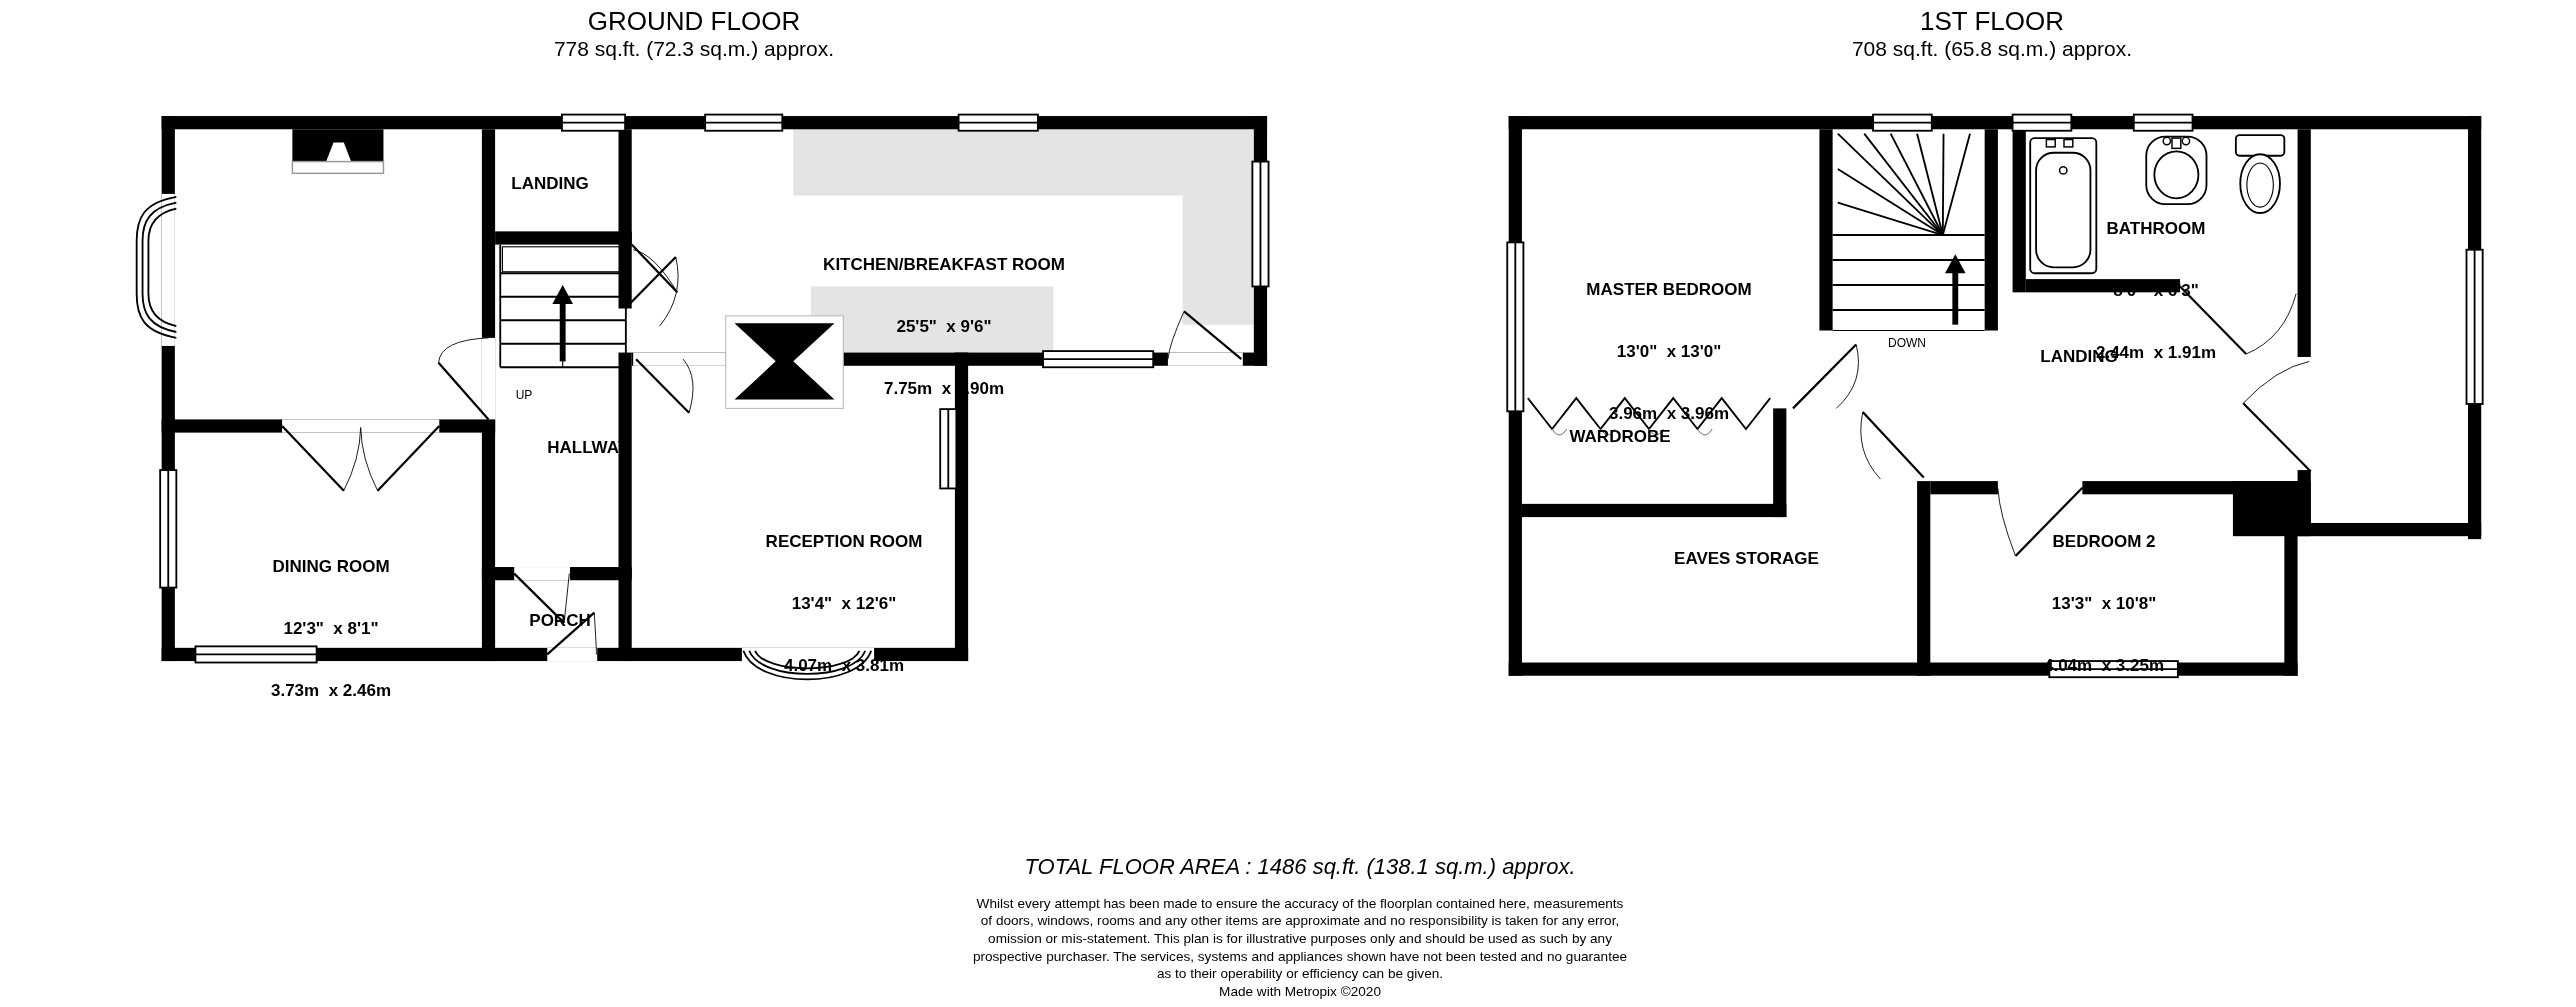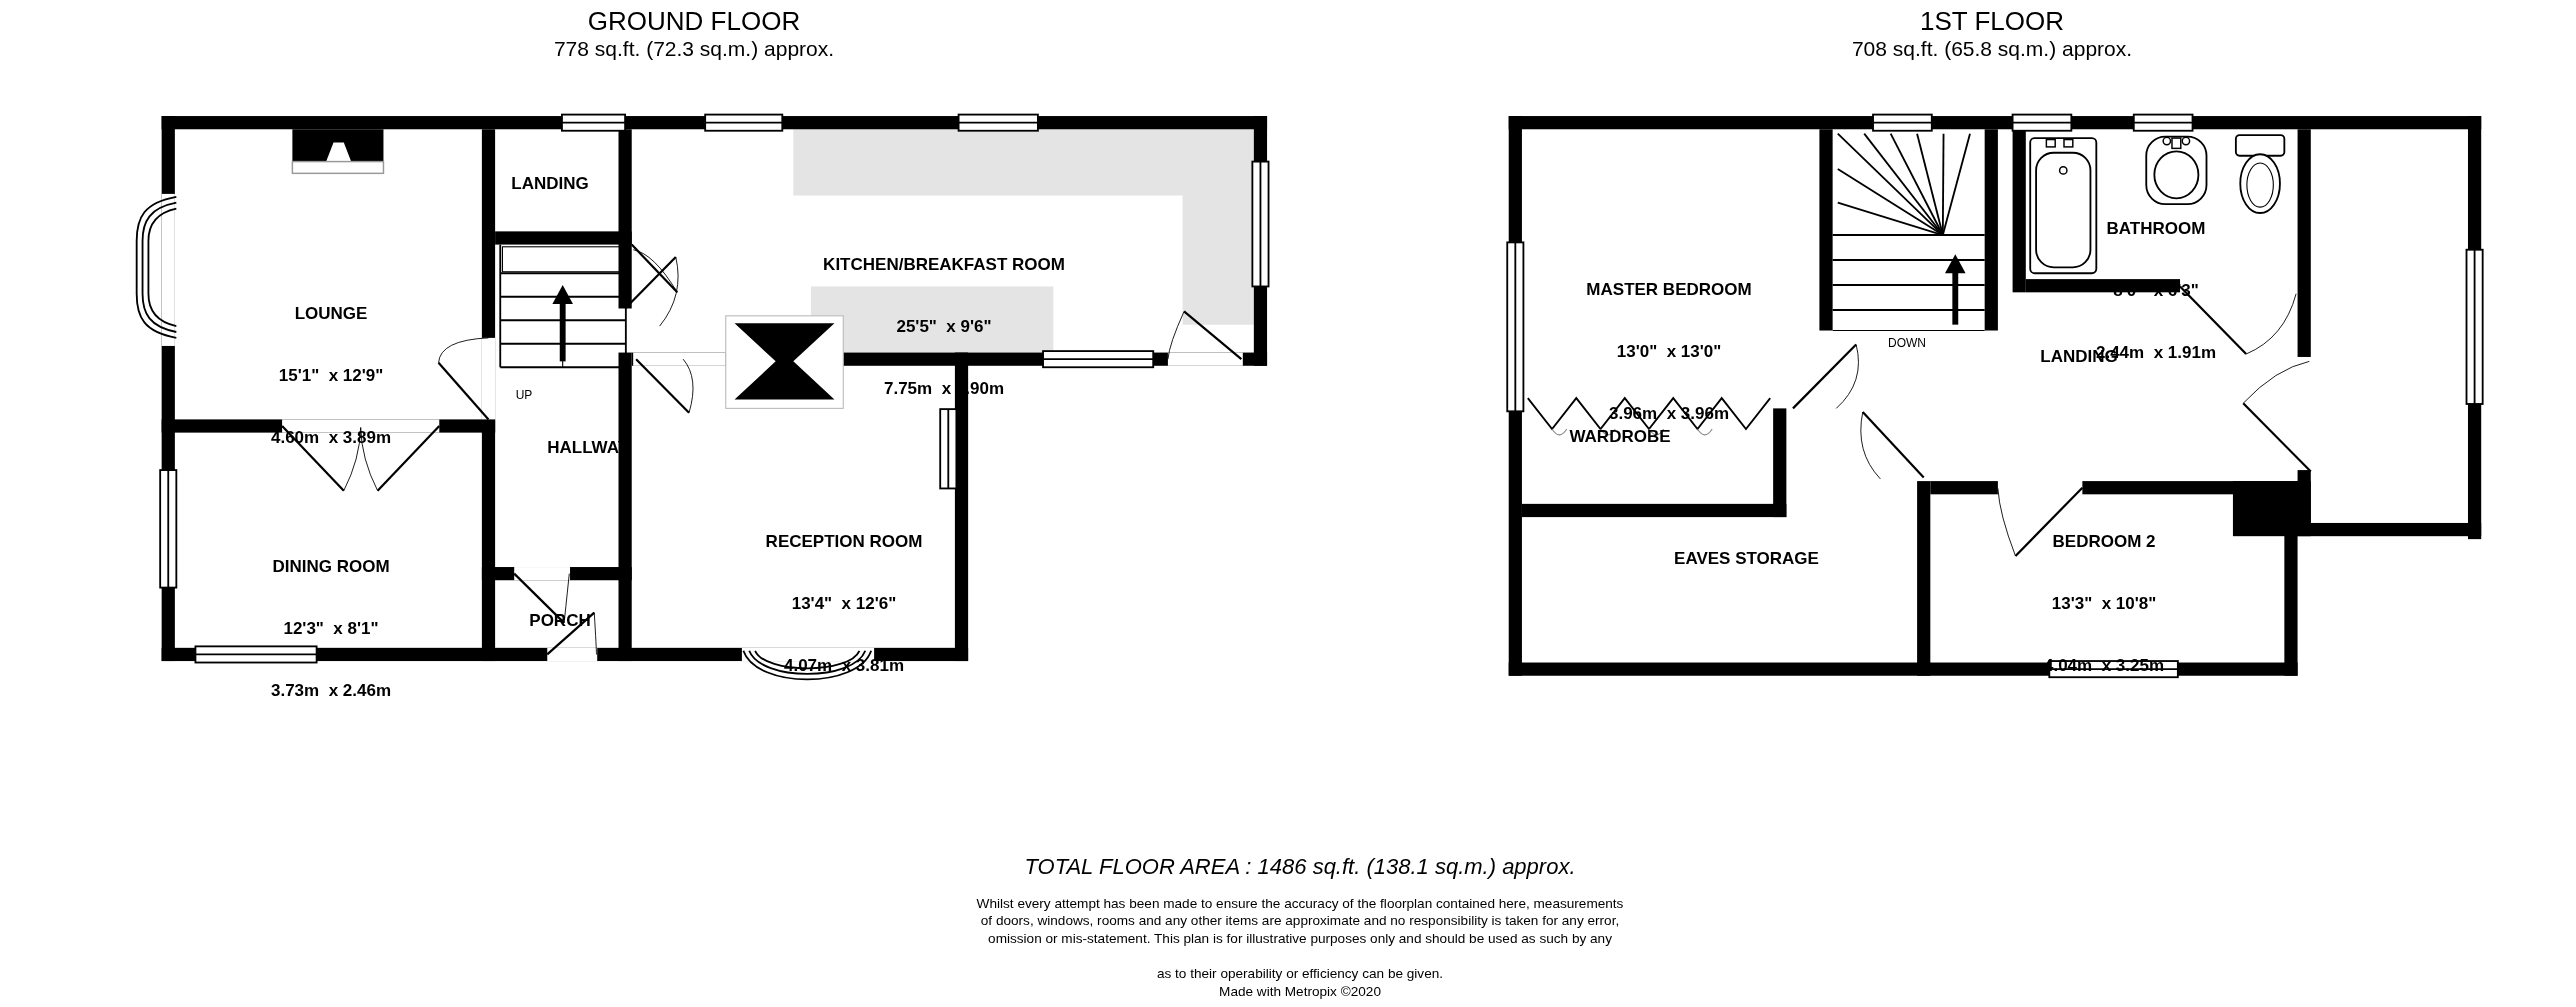--- a/index.html
+++ b/index.html
@@ -225,25 +225,20 @@
     <line x1="2619" y1="650" x2="2536" y2="561" stroke-width="3"></line>
     <path d="M2536,561 Q2525,615 2560,652" stroke-width="1.2"></path>
   </g>
 </svg>
 
   <div class="lbl title" style="left:694px;top:5.9px;">GROUND FLOOR</div>
   <div class="lbl area" style="left:694px;top:37px;">778 sq.ft. (72.3 sq.m.) approx.</div>
   <div class="lbl title" style="left:1992px;top:5.9px;">1ST FLOOR</div>
   <div class="lbl area" style="left:1992px;top:37px;">708 sq.ft. (65.8 sq.m.) approx.</div>
 
-  <div class="lbl room" style="left:331px;top:263px;">
-    <div>LOUNGE</div>
-    <div>15'1"  x 12'9"</div>
-    <div>4.60m  x 3.89m</div>
-  </div>
   <div class="lbl room" style="left:944px;top:214px;">
     <div>KITCHEN/BREAKFAST ROOM</div>
     <div>25'5"  x 9'6"</div>
     <div>7.75m  x 2.90m</div>
   </div>
   <div class="lbl room" style="left:331px;top:516px;">
     <div>DINING ROOM</div>
     <div>12'3"  x 8'1"</div>
     <div>3.73m  x 2.46m</div>
   </div>
@@ -274,16 +269,17 @@
   </div>
   <div class="lbl small" style="left:1907px;top:336px;">DOWN</div>
   <div class="lbl tag" style="left:2079px;top:347px;">LANDING</div>
   <div class="lbl tag" style="left:1620px;top:427px;">WARDROBE</div>
   <div class="lbl tag" style="left:1725px;top:549px;padding-left:43px;">EAVES STORAGE</div>
 
   <div class="lbl total" style="left:1300px;top:854px;">TOTAL FLOOR AREA : 1486 sq.ft. (138.1 sq.m.) approx.</div>
   <div class="lbl disc" style="left:1300px;top:895px;">Whilst every attempt has been made to ensure the accuracy of the floorplan contained here, measurements</div>
   <div class="lbl disc" style="left:1300px;top:912px;">of doors, windows, rooms and any other items are approximate and no responsibility is taken for any error,</div>
   <div class="lbl disc" style="left:1300px;top:930px;">omission or mis-statement. This plan is for illustrative purposes only and should be used as such by any</div>
+  <div class="lbl disc" style="left:1300px;top:948px;">prospective purchaser. The services, systems and appliances shown have not been tested and no guarantee</div>
   <div class="lbl disc" style="left:1300px;top:965px;">as to their operability or efficiency can be given.</div>
   <div class="lbl disc" style="left:1300px;top:983px;">Made with Metropix ©2020</div>
 </div>
 
 
 </body></html>

